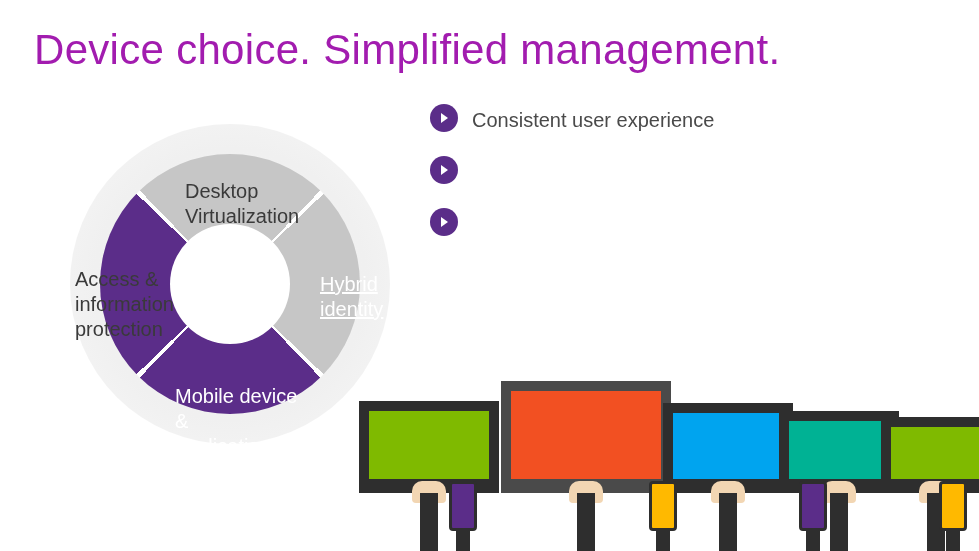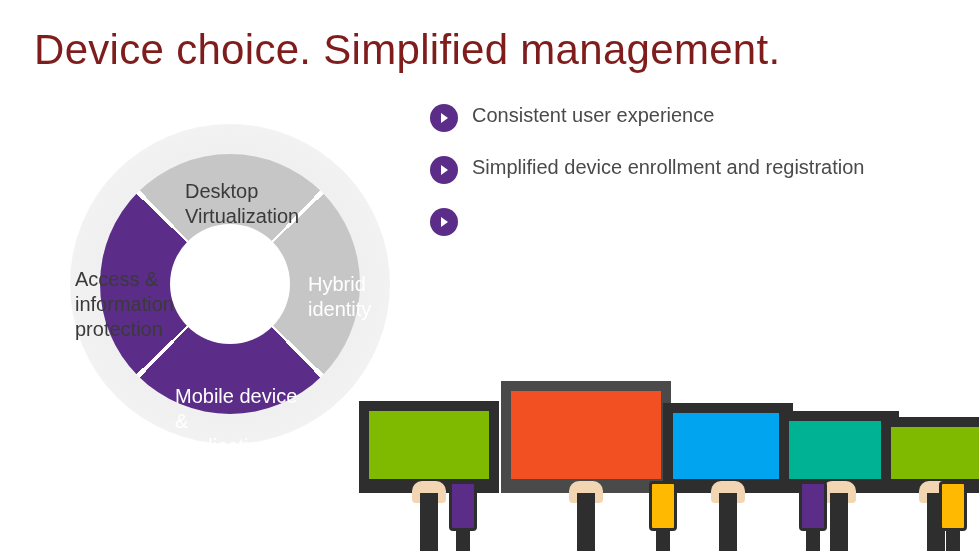--- a/index.html
+++ b/index.html
@@ -7,21 +7,21 @@
     width: 979px;
     height: 551px;
     font-family: "Segoe UI Light", "Segoe UI", Arial, sans-serif;
     background: #fff;
     position: relative;
     overflow: hidden;
   }
   .title {
     font-size: 42px;
     font-weight: 300;
-    color: #7f1d1d;
+    color: #a21caf;
     padding: 26px 0 0 34px;
     letter-spacing: 0.3px;
   }
   .content {
     position: relative;
     display: flex;
     padding: 30px 0 0 30px;
   }
   
   .donut-wrap {
@@ -73,31 +73,31 @@
     position: absolute;
     font-family: "Segoe UI", Arial, sans-serif;
     font-size: 20px;
     font-weight: 400;
     color: #3a3a3a;
     text-align: left;
     line-height: 1.25;
   }
   .seg-label.light { color: #fff; }
   .seg-top { left: 155px; top: 75px; width: 110px; }
-  .seg-right { left: 278px; top: 168px; width: 70px; }
+  .seg-right { left: 290px; top: 168px; width: 70px; text-decoration: underline; }
   .seg-bottom { left: 145px; top: 280px; width: 130px; color:#fff;}
   .seg-left { left: 45px; top: 163px; width: 100px; }
 
   
   .bullets {
     padding-top: 0;
   }
   .bullet-row {
     display: flex;
-    align-items: flex-start;
+    align-items: flex-end;
     margin-bottom: 24px;
   }
   .play-icon {
     width: 28px;
     height: 28px;
     border-radius: 50%;
     background: #5b2d89;
     display: flex;
     align-items: center;
     justify-content: center;
@@ -204,21 +204,20 @@
           </svg>
       </span>
       <span class="bullet-text">Consistent user experience</span>
     </div>
     <div class="bullet-row">
       <span class="play-icon">
         <svg width="12" height="12" viewBox="0 0 12 12">
             <path d="M3 1 L10 6 L3 11 Z" fill="#fff"></path>
           </svg>
       </span>
-      <span class="bullet-text">Simplified device enrollment and registration</span>
     </div>
     <div class="bullet-row">
       <span class="play-icon">
         <svg width="12" height="12" viewBox="0 0 12 12">
             <path d="M3 1 L10 6 L3 11 Z" fill="#fff"></path>
           </svg>
       </span>
     </div>
   </div>
 </div>

